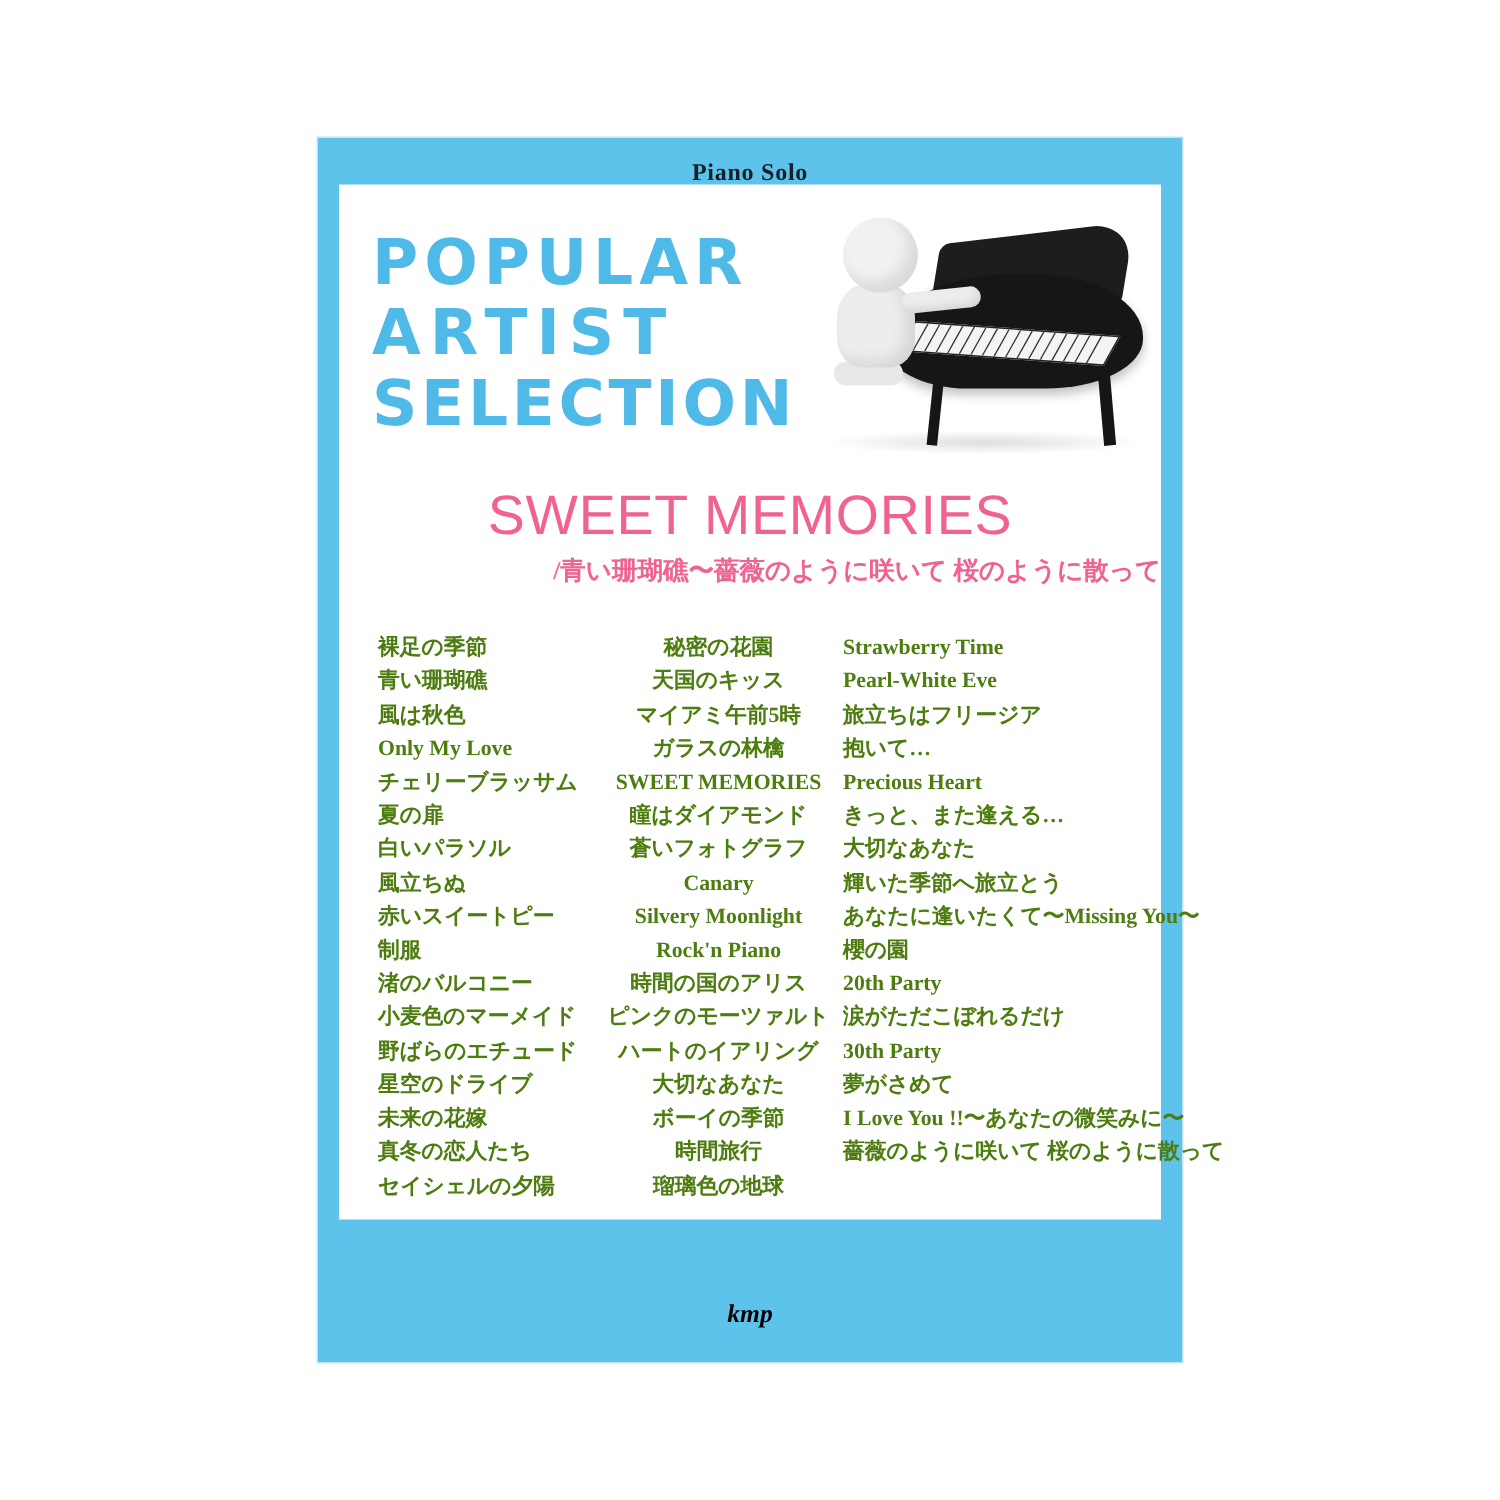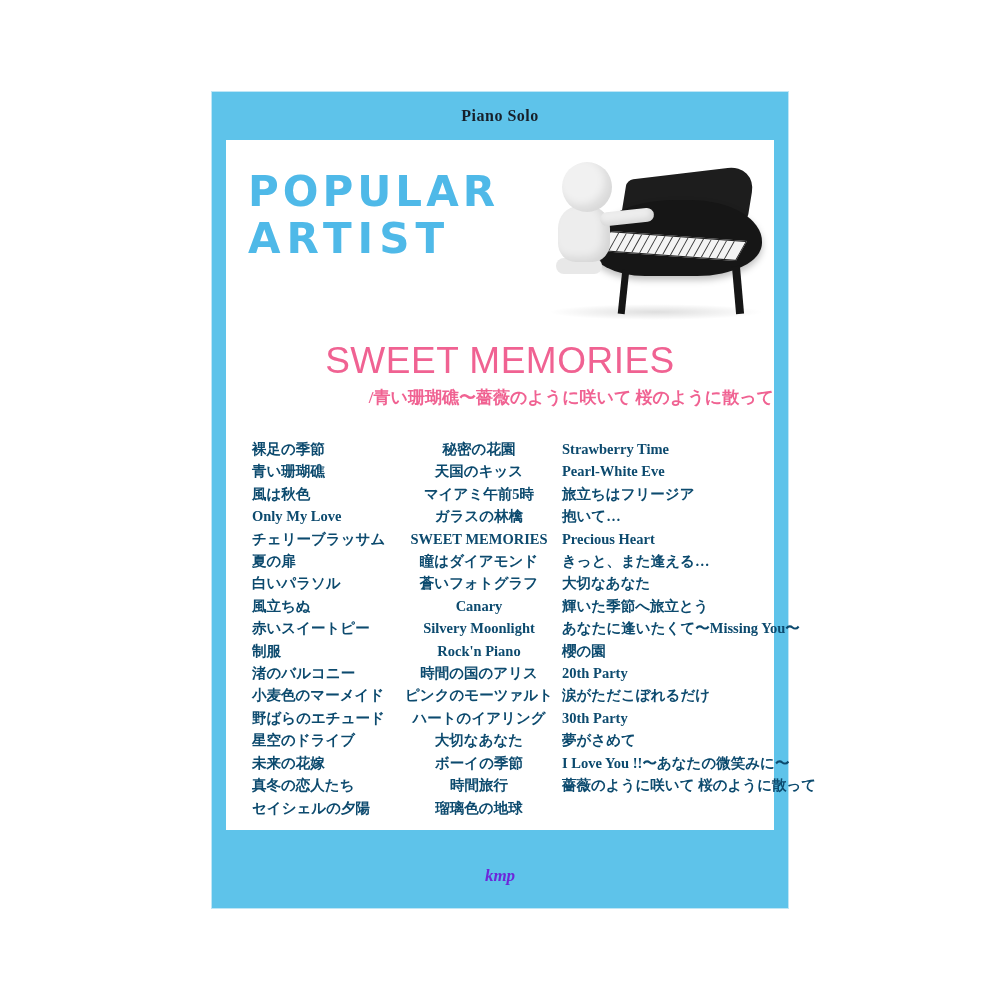--- a/index.html
+++ b/index.html
@@ -23,21 +23,21 @@
     left: 212px;
     top: 92px;
     width: 576px;
     height: 816px;
     background: #5ec3ea;
     box-shadow: 0 0 0 1px #bfe6f6;
   }
   .cover-inner {
     position: absolute;
     left: 14px;
-    top: 48px;
+    top: 31px;
     width: 548px;
     height: 690px;
     background: #ffffff;
   }
   .banner {
     position: absolute;
     left: 0;
     top: 0;
     width: 576px;
     height: 48px;
@@ -210,21 +210,21 @@
     box-sizing: border-box;
   }
   .song-col.c1 { width: 158px; padding-left: 14px; }
   .song-col.c2 { width: 166px; text-align: center; }
   .song-col.c3 { width: 200px; }
   .song {
     font-family: "Liberation Serif", serif;
     font-weight: bold;
     font-size: 14.5px;
     line-height: 22.4px;
-    color: #0c4a6e;
+    color: #4d7c0f;
     white-space: nowrap;
   }
 
   
   .footer-band {
     position: absolute;
     left: 0;
     bottom: 0;
     width: 576px;
     height: 78px;
@@ -233,38 +233,39 @@
   .publisher {
     position: absolute;
     left: 0;
     bottom: 22px;
     width: 576px;
     text-align: center;
     font-family: "Liberation Serif", serif;
     font-weight: bold;
     font-style: italic;
     font-size: 17px;
-    color: #6d28d9;
+    color: #000000;
   }
 </style>
 </head>
 <body>
 
 <div id="page">
   <div class="cover">
 
     <div class="banner">
       <span class="banner-label">Piano Solo</span>
     </div>
 
     <div class="cover-inner">
 
       <div class="title-block">
         <div class="title-line l1">POPULAR</div>
         <div class="title-line l2">ARTIST</div>
+        <div class="title-line l3">SELECTION</div>
       </div>
 
       <div class="art">
         <div class="piano-lid"></div>
         <div class="piano-body"></div>
         <div class="piano-keys">
           <span style="left:8px"></span>
             <span style="left:16px"></span>
             <span style="left:24px"></span>
           <span style="left:32px"></span>

